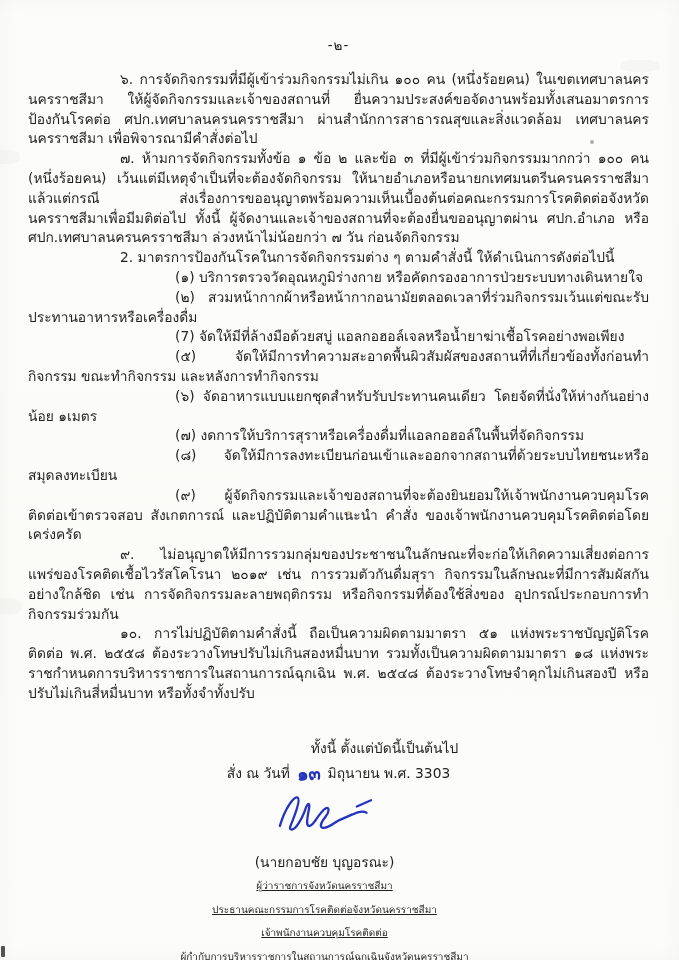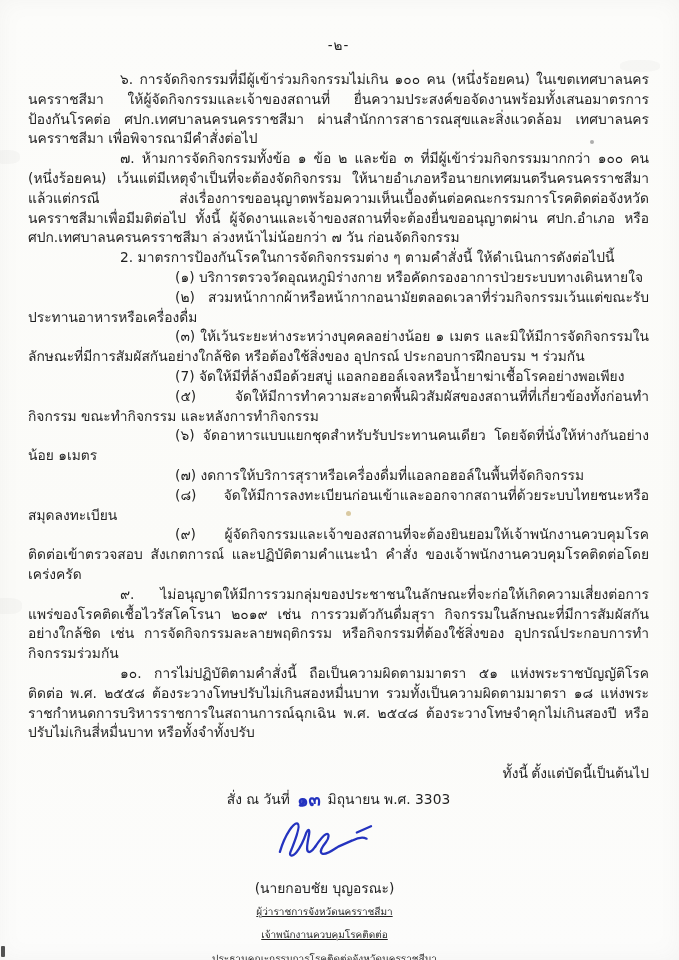--- a/index.html
+++ b/index.html
@@ -29,24 +29,23 @@
   p.body {
     margin: 0;
     font-size: 13.8px;
     line-height: 19.8px;
     text-align: justify;
     text-indent: 92px;
     word-break: break-word;
   }
   p.measure { text-indent: 147px; }
   p.effective {
-    margin-top: 21px;
+    margin-top: 35px;
     text-indent: 92px;
-    text-align: right;
-    font-family: Liberation Serif, serif;
+    text-align: center;
   }
   .order-line {
     margin-top: 4px;
     text-align: center;
     font-size: 13.8px;
     line-height: 22px;
     white-space: nowrap;
   }
   .handwritten-day {
     display: inline-block;
@@ -101,21 +100,20 @@
 
   <div class="content">
     <div class="page-number">-๒-</div>
 
     <p class="body">๖. การจัดกิจกรรมที่มีผู้เข้าร่วมกิจกรรมไม่เกิน ๑๐๐ คน (หนึ่งร้อยคน) ในเขตเทศบาลนครนครราชสีมา ให้ผู้จัดกิจกรรมและเจ้าของสถานที่ ยื่นความประสงค์ขอจัดงานพร้อมทั้งเสนอมาตรการป้องกันโรคต่อ ศปก.เทศบาลนครนครราชสีมา ผ่านสำนักการสาธารณสุขและสิ่งแวดล้อม เทศบาลนครนครราชสีมา เพื่อพิจารณามีคำสั่งต่อไป</p>
     <p class="body">๗. ห้ามการจัดกิจกรรมทั้งข้อ ๑ ข้อ ๒ และข้อ ๓ ที่มีผู้เข้าร่วมกิจกรรมมากกว่า ๑๐๐ คน (หนึ่งร้อยคน) เว้นแต่มีเหตุจำเป็นที่จะต้องจัดกิจกรรม ให้นายอำเภอหรือนายกเทศมนตรีนครนครราชสีมาแล้วแต่กรณี ส่งเรื่องการขออนุญาตพร้อมความเห็นเบื้องต้นต่อคณะกรรมการโรคติดต่อจังหวัดนครราชสีมาเพื่อมีมติต่อไป ทั้งนี้ ผู้จัดงานและเจ้าของสถานที่จะต้องยื่นขออนุญาตผ่าน ศปก.อำเภอ หรือ ศปก.เทศบาลนครนครราชสีมา ล่วงหน้าไม่น้อยกว่า ๗ วัน ก่อนจัดกิจกรรม</p>
     <p class="body">2. มาตรการป้องกันโรคในการจัดกิจกรรมต่าง ๆ ตามคำสั่งนี้ ให้ดำเนินการดังต่อไปนี้</p>
 
     <p class="body measure">(๑) บริการตรวจวัดอุณหภูมิร่างกาย หรือคัดกรองอาการป่วยระบบทางเดินหายใจ</p>
     <p class="body measure">(๒) สวมหน้ากากผ้าหรือหน้ากากอนามัยตลอดเวลาที่ร่วมกิจกรรมเว้นแต่ขณะรับประทานอาหารหรือเครื่องดื่ม</p>
-    <p class="body measure">(๓) ให้เว้นระยะห่างระหว่างบุคคลอย่างน้อย ๑ เมตร และมิให้มีการจัดกิจกรรมในลักษณะที่มีการสัมผัสกันอย่างใกล้ชิด หรือต้องใช้สิ่งของ อุปกรณ์ ประกอบการฝึกอบรม ฯ ร่วมกัน</p>
     <p class="body measure">(7) จัดให้มีที่ล้างมือด้วยสบู่ แอลกอฮอล์เจลหรือน้ำยาฆ่าเชื้อโรคอย่างพอเพียง</p>
     <p class="body measure">(๕) จัดให้มีการทำความสะอาดพื้นผิวสัมผัสของสถานที่ที่เกี่ยวข้องทั้งก่อนทำกิจกรรม ขณะทำกิจกรรม และหลังการทำกิจกรรม</p>
     <p class="body measure">(๖) จัดอาหารแบบแยกชุดสำหรับรับประทานคนเดียว โดยจัดที่นั่งให้ห่างกันอย่างน้อย ๑เมตร</p>
     <p class="body measure">(๗) งดการให้บริการสุราหรือเครื่องดื่มที่แอลกอฮอล์ในพื้นที่จัดกิจกรรม</p>
     <p class="body measure">(๘) จัดให้มีการลงทะเบียนก่อนเข้าและออกจากสถานที่ด้วยระบบไทยชนะหรือสมุดลงทะเบียน</p>
     <p class="body measure">(๙) ผู้จัดกิจกรรมและเจ้าของสถานที่จะต้องยินยอมให้เจ้าพนักงานควบคุมโรคติดต่อเข้าตรวจสอบ สังเกตการณ์ และปฏิบัติตามคำแนะนำ คำสั่ง ของเจ้าพนักงานควบคุมโรคติดต่อโดยเคร่งครัด</p>
 
     <p class="body">๙. ไม่อนุญาตให้มีการรวมกลุ่มของประชาชนในลักษณะที่จะก่อให้เกิดความเสี่ยงต่อการแพร่ของโรคติดเชื้อไวรัสโคโรนา ๒๐๑๙ เช่น การรวมตัวกันดื่มสุรา กิจกรรมในลักษณะที่มีการสัมผัสกันอย่างใกล้ชิด เช่น การจัดกิจกรรมละลายพฤติกรรม หรือกิจกรรมที่ต้องใช้สิ่งของ อุปกรณ์ประกอบการทำกิจกรรมร่วมกัน</p>
     <p class="body">๑๐. การไม่ปฏิบัติตามคำสั่งนี้ ถือเป็นความผิดตามมาตรา ๕๑ แห่งพระราชบัญญัติโรคติดต่อ พ.ศ. ๒๕๕๘ ต้องระวางโทษปรับไม่เกินสองหมื่นบาท รวมทั้งเป็นความผิดตามมาตรา ๑๘ แห่งพระราชกำหนดการบริหารราชการในสถานการณ์ฉุกเฉิน พ.ศ. ๒๕๔๘ ต้องระวางโทษจำคุกไม่เกินสองปี หรือปรับไม่เกินสี่หมื่นบาท หรือทั้งจำทั้งปรับ</p>
 
@@ -130,18 +128,18 @@
         <svg width="128" height="46" viewBox="0 0 130 52">
           <g fill="none" stroke="#2433bf" stroke-width="2.6" stroke-linecap="round" stroke-linejoin="round">
             <path d="M14,44 C20,24 30,10 34,12 C38,14 30,34 26,44 C24,49 28,50 33,44 C38,38 42,28 44,22 C46,18 48,18 47,24 C46,30 44,38 45,42 C46,46 50,44 54,38"></path>
             <path d="M54,38 C58,32 62,26 66,24 C70,22 70,28 66,33 C62,38 58,44 62,46 C66,48 74,42 80,38 L96,31 C102,28 108,27 112,29"></path>
             <path d="M101,22 L117,15"></path>
           </g>
         </svg>
       </div>
       <div class="sig-name">(นายกอบชัย บุญอรณะ)</div>
       <div class="sig-title">ผู้ว่าราชการจังหวัดนครราชสีมา</div>
+      <div class="sig-title">ประธานคณะกรรมการโรคติดต่อจังหวัดนครราชสีมา</div>
       <div class="sig-title">เจ้าพนักงานควบคุมโรคติดต่อ</div>
-      <div class="sig-title">ประธานคณะกรรมการโรคติดต่อจังหวัดนครราชสีมา</div>
       <div class="sig-title">ผู้กำกับการบริหารราชการในสถานการณ์ฉุกเฉินจังหวัดนครราชสีมา</div>
     </div>
   </div>
 </div>
 
 </body></html>

